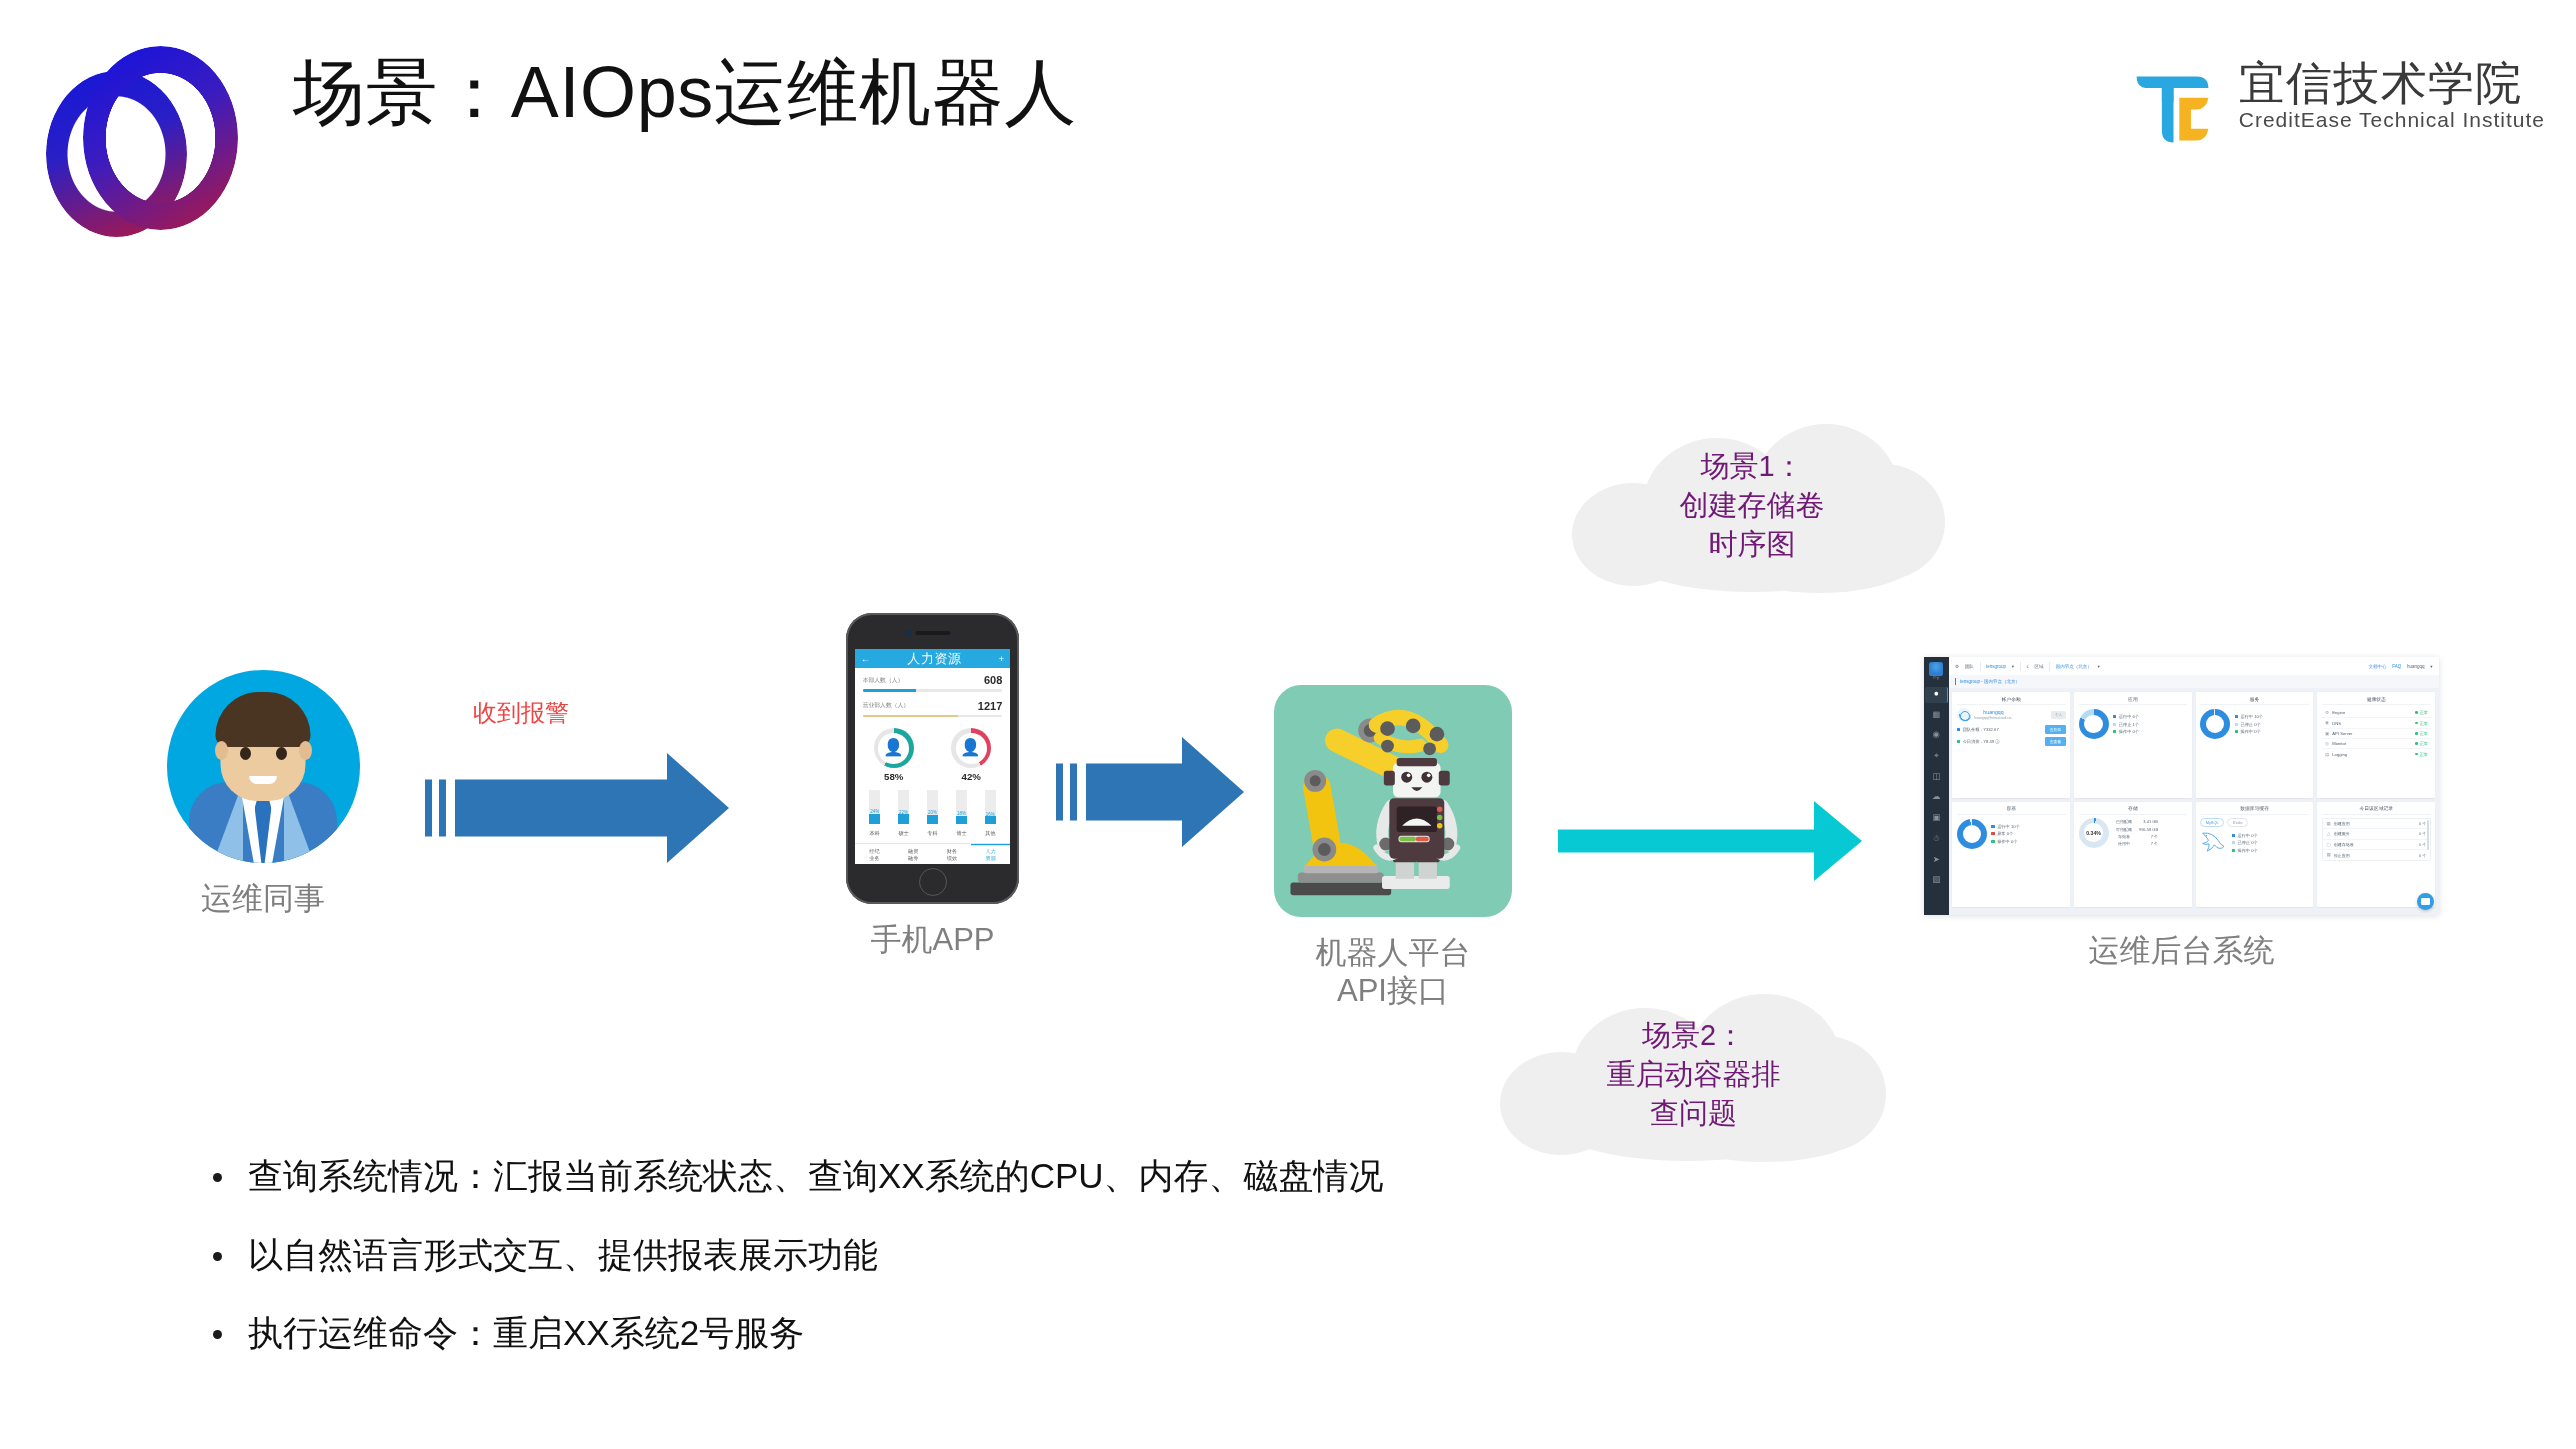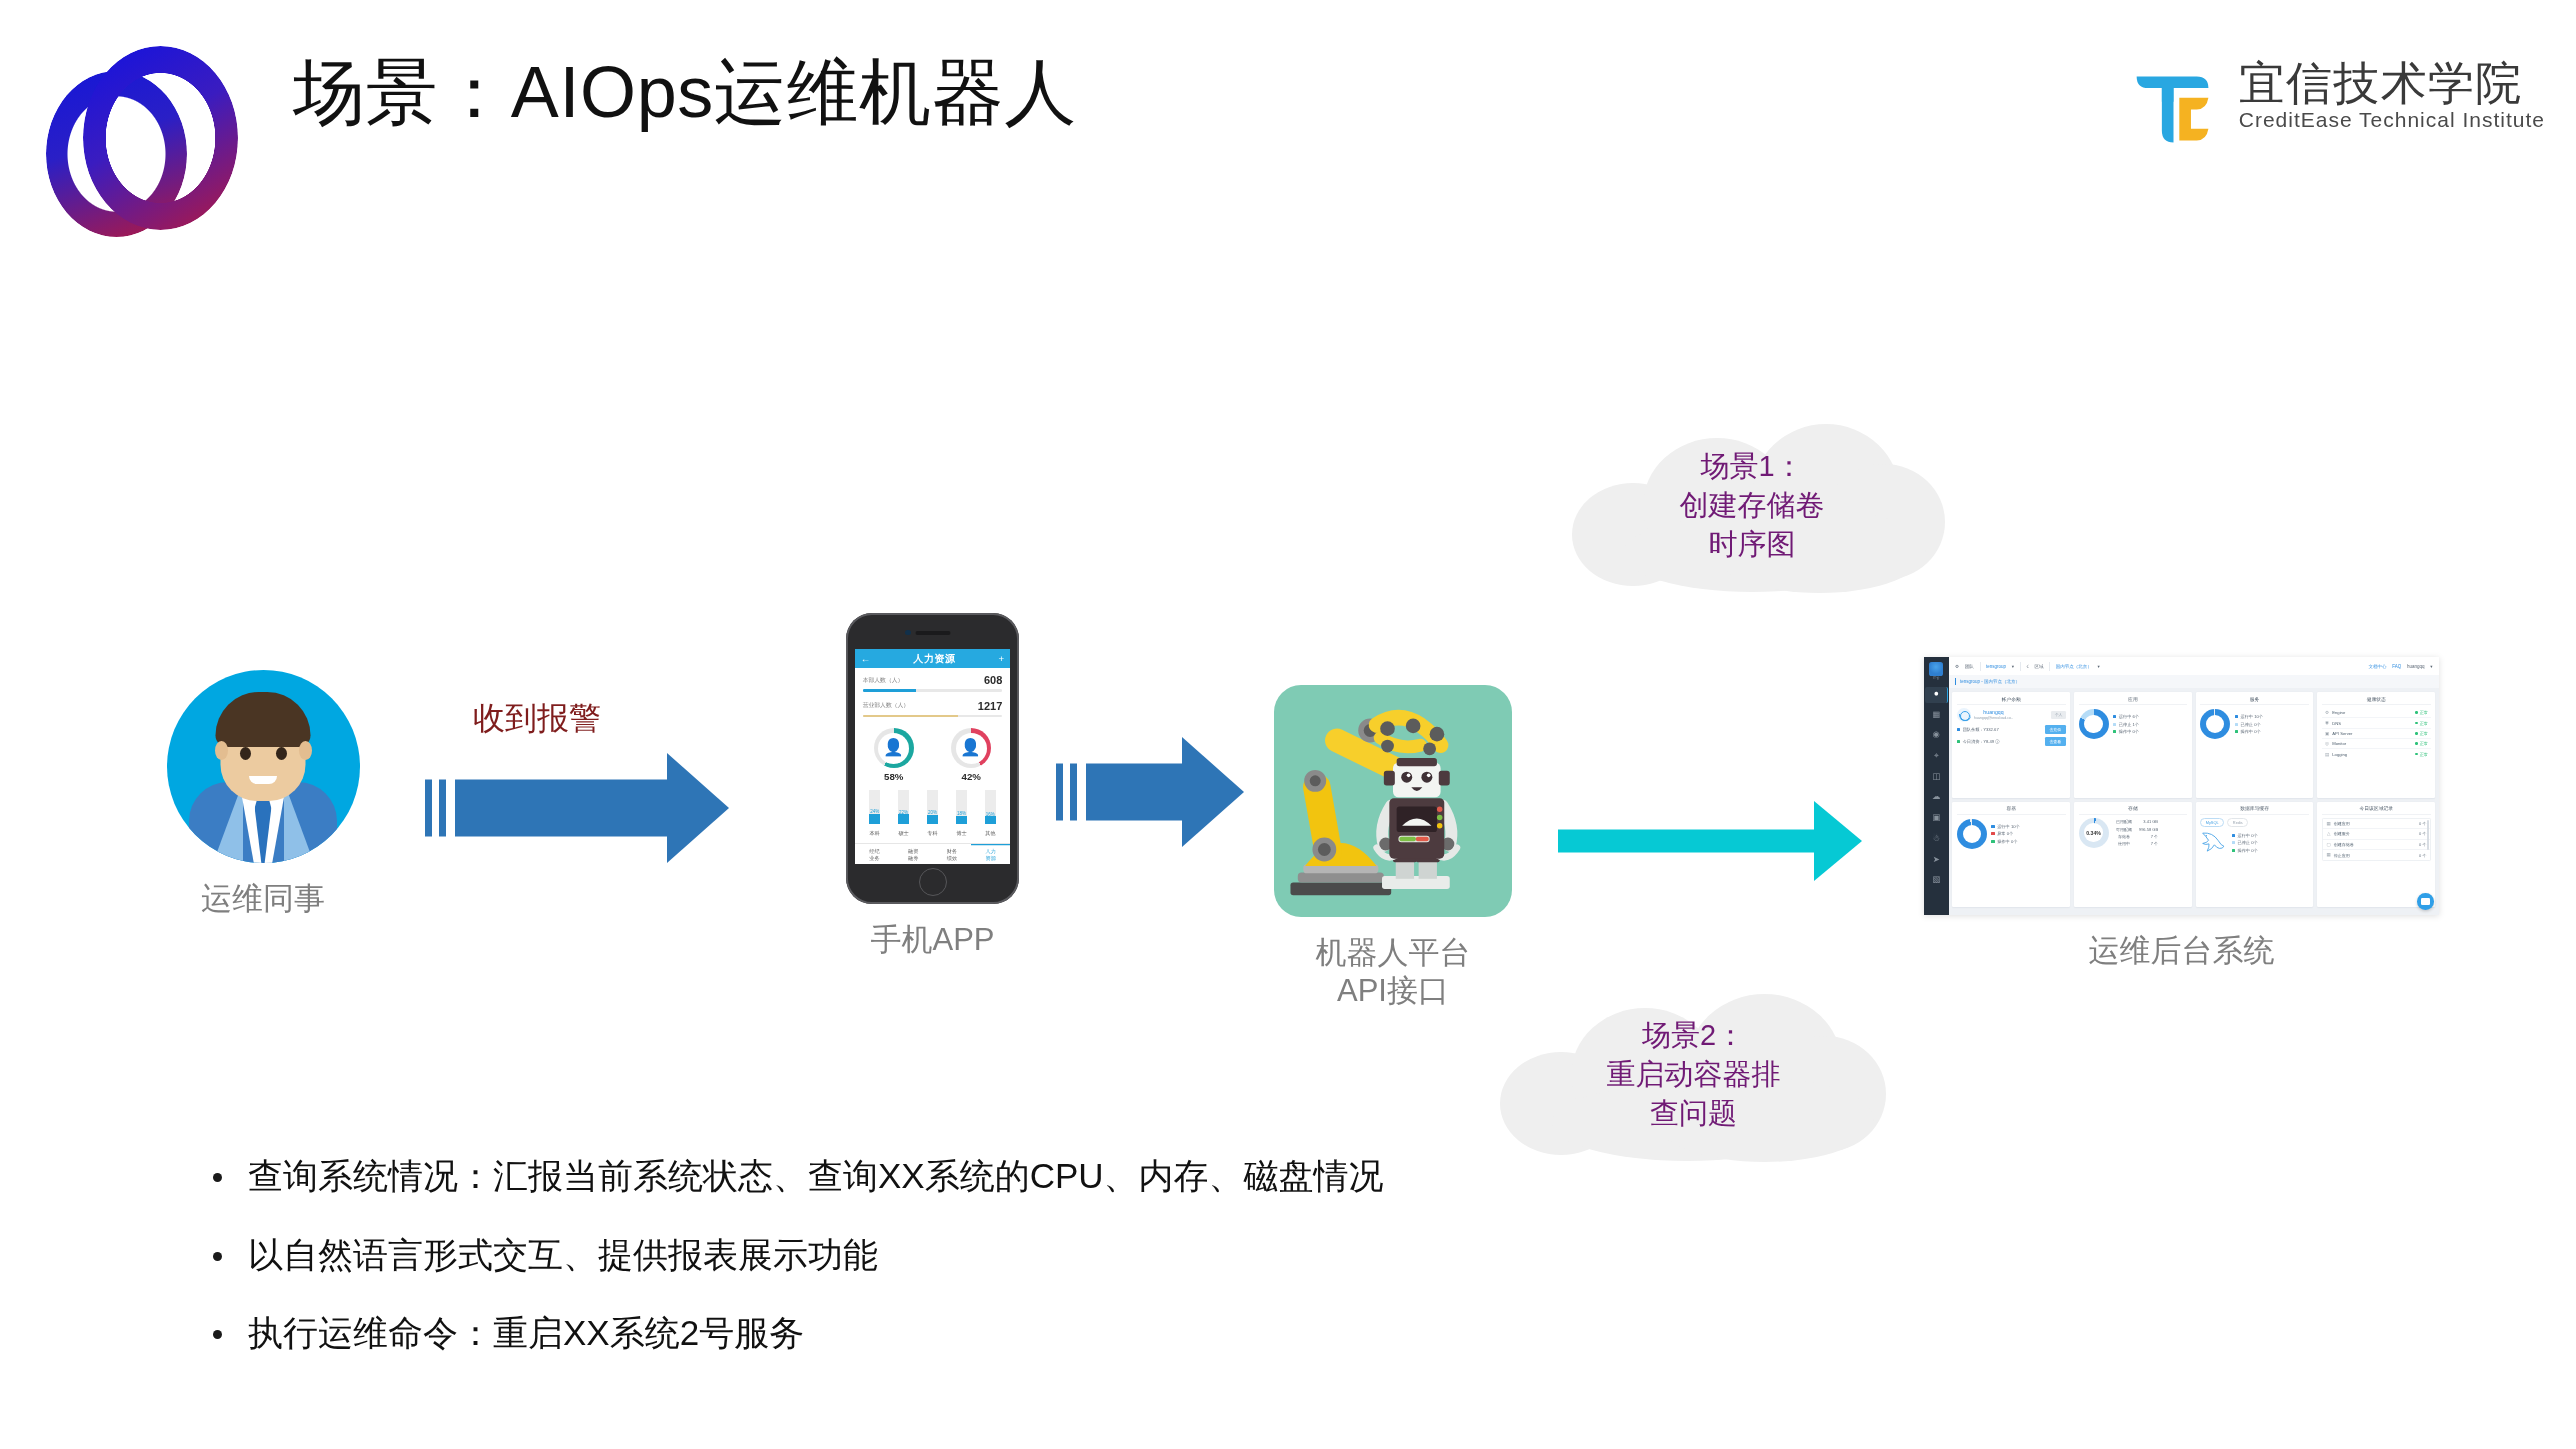--- a/index.html
+++ b/index.html
@@ -59,37 +59,37 @@
   .av-mouth{position:absolute;left:50%;transform:translateX(-50%);top:106px;width:28px;height:8.4px;background:#ffffff;border-radius:0 0 14px 14px;}
   .node-label{font-size:31px;color:#7f7f7f;margin-top:16.7px;line-height:1.24;}
 
   
   .arrow-blue{position:absolute;}
   .arrow-blue .ticks{position:absolute;left:0;top:50%;transform:translateY(-50%);display:flex;gap:7px;}
   .arrow-blue .ticks i{display:block;width:7px;height:57px;background:#2e75b6;}
   .arrow-blue .body{position:absolute;left:30px;top:50%;transform:translateY(-50%);height:57px;background:#2e75b6;}
   .arrow-blue .head{position:absolute;top:50%;transform:translateY(-50%);width:0;height:0;
       border-top:55px solid transparent;border-bottom:55px solid transparent;border-left:62px solid #2e75b6;}
-  .arrow-label{position:absolute;font-size:32px;color:#7f1d1d;white-space:nowrap;font-family:Liberation Mono, monospace;}
+  .arrow-label{position:absolute;font-size:24px;color:#ef4444;white-space:nowrap;font-family:Liberation Mono, monospace;}
 
   .arrow-cyan{position:absolute;}
   .arrow-cyan .body{position:absolute;left:0;top:50%;transform:translateY(-50%);height:23px;background:#06c9d4;}
   .arrow-cyan .head{position:absolute;top:50%;transform:translateY(-50%);width:0;height:0;
       border-top:40px solid transparent;border-bottom:40px solid transparent;border-left:48px solid #06c9d4;}
 
   
   .phone-node{position:absolute;left:836px;top:613px;width:193px;text-align:center;}
   .phone{width:173px;height:291px;border-radius:26px;background:#2b2b2d;position:relative;margin:0 auto;
          box-shadow:inset 0 0 0 1.9px #5a5a5e;}
   .ph-screen{position:absolute;left:9px;top:36px;right:9px;bottom:40px;background:#fff;overflow:hidden;}
   .ph-speaker{position:absolute;left:50%;transform:translateX(-50%);top:18px;width:35px;height:3.9px;border-radius:1.9px;background:#1a1a1c;}
   .ph-cam{position:absolute;left:59px;top:16.7px;width:5.8px;height:5.8px;border-radius:50%;background:#11304a;}
   .ph-home{position:absolute;left:50%;transform:translateX(-50%);bottom:8.4px;width:26px;height:26px;border-radius:50%;border:1.9px solid #565659;}
   .ph-bar{height:19.3px;background:#26a9e0;display:flex;align-items:center;justify-content:space-between;padding:0 5.8px;}
-  .ph-bar .t{color:#fff;font-size:10px;letter-spacing:0.6px;font-weight:bold;}
+  .ph-bar .t{color:#fff;font-size:13px;letter-spacing:0.6px;}
   .ph-bar .ic{color:#fff;font-size:9.7px;line-height:1;}
   .ph-metric{padding:5.8px 7.7px 1.9px;}
   .ph-mrow{display:flex;justify-content:space-between;align-items:center;}
   .ph-mrow .k{font-size:5.8px;color:#7b7b7b;}
   .ph-mrow .v{font-size:11px;color:#2c2c2c;font-weight:bold;}
   .ph-track{height:2.6px;background:#e8e8e8;margin-top:3.2px;border-radius:1.3px;overflow:hidden;}
   .ph-fill{height:100%;}
   .ph-donuts{display:flex;justify-content:space-around;margin-top:9px;}
   .ph-donut{text-align:center;}
   .dring{width:40px;height:40px;border-radius:50%;position:relative;}

